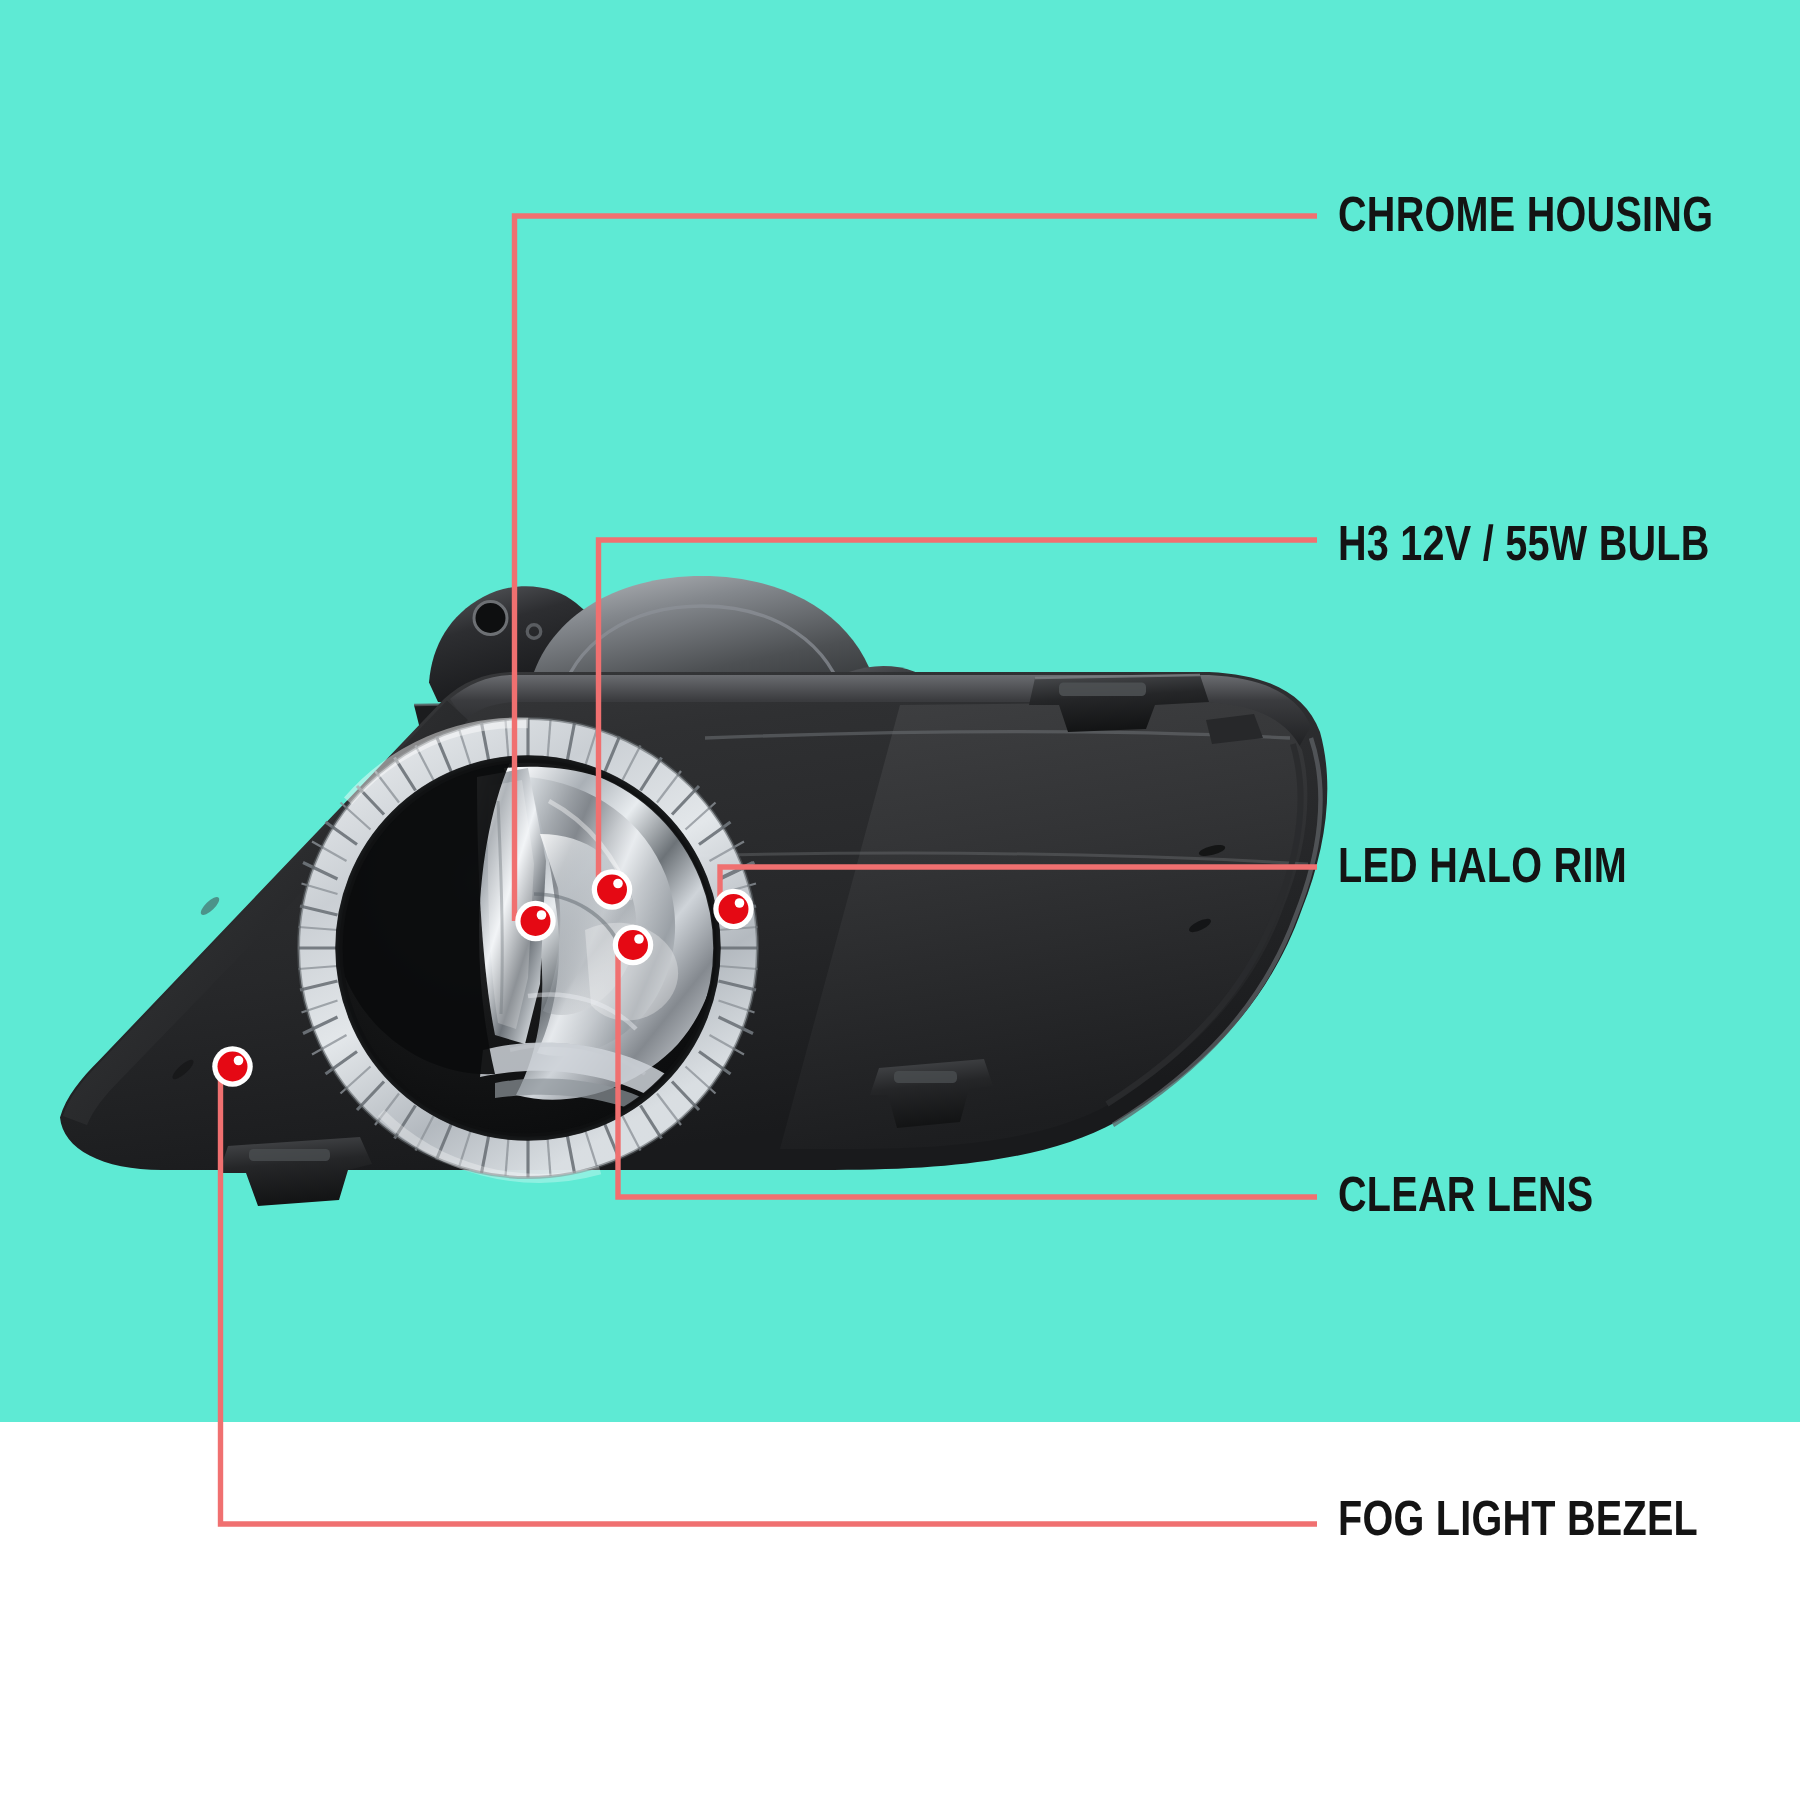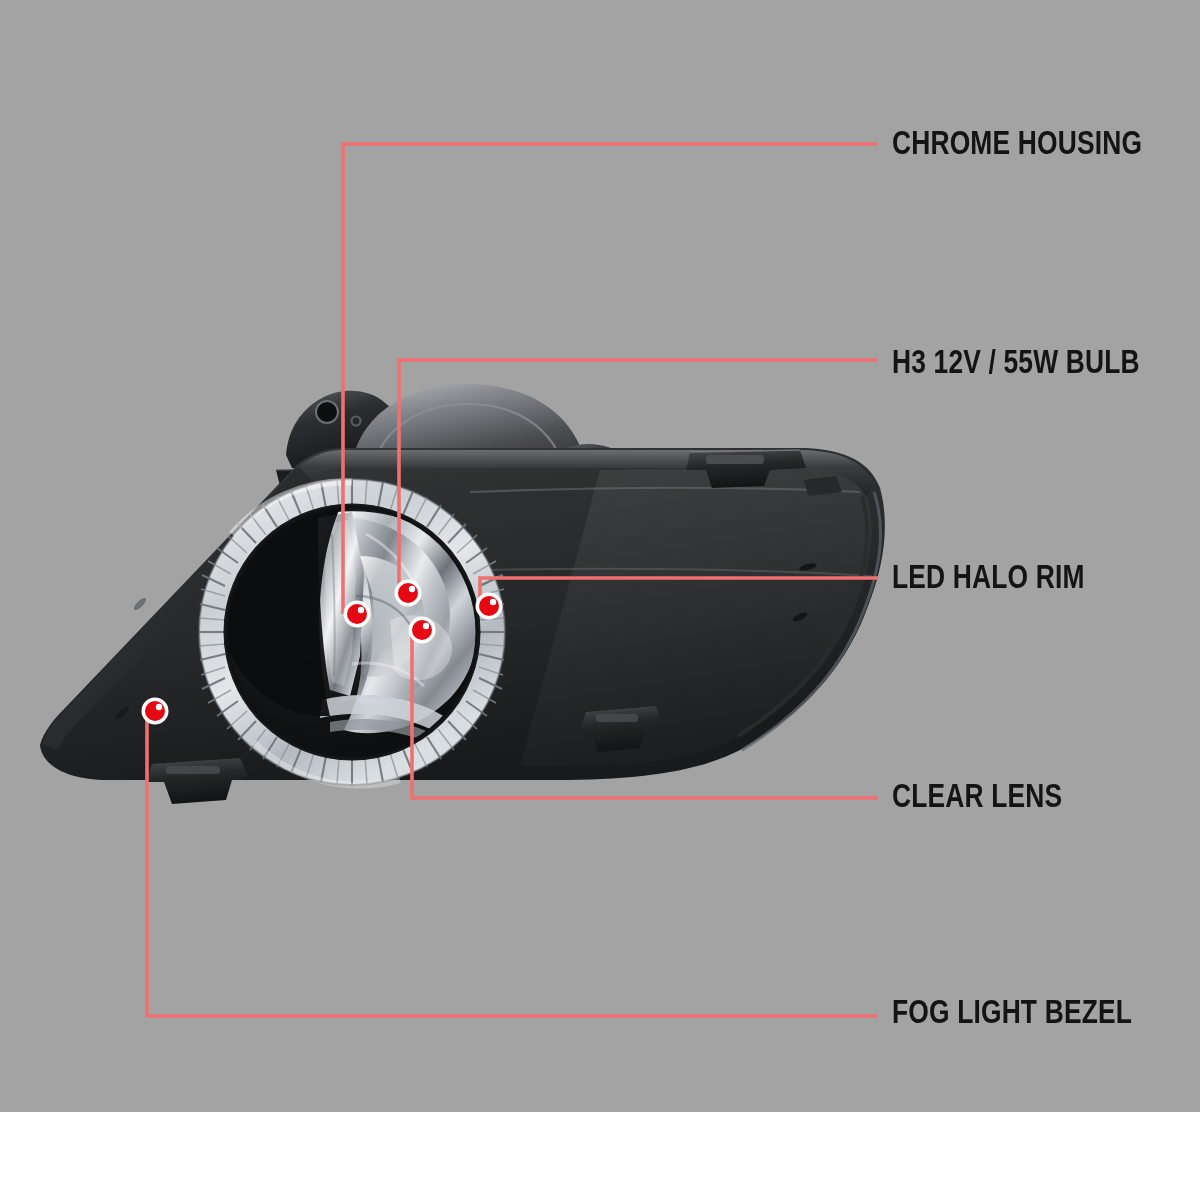--- a/index.html
+++ b/index.html
@@ -5,22 +5,22 @@
 <style>
   * { margin:0; padding:0; box-sizing:border-box; }
   html,body{
     width:1200px; height:1200px;
     background:#ffffff;
     font-family:"Liberation Sans", sans-serif;
     overflow:hidden;
   }
   #stage{
     position:relative;
-    width:1200px; height:1112px;
-    background:#a3a3a3;
+    width:1200px; height:948px;
+    background:#5eead4;
     text-align:right;
   }
 
   
   #art{
     position:absolute; left:0; top:0;
     width:1200px; height:1200px;
     display:block;
   }
 

